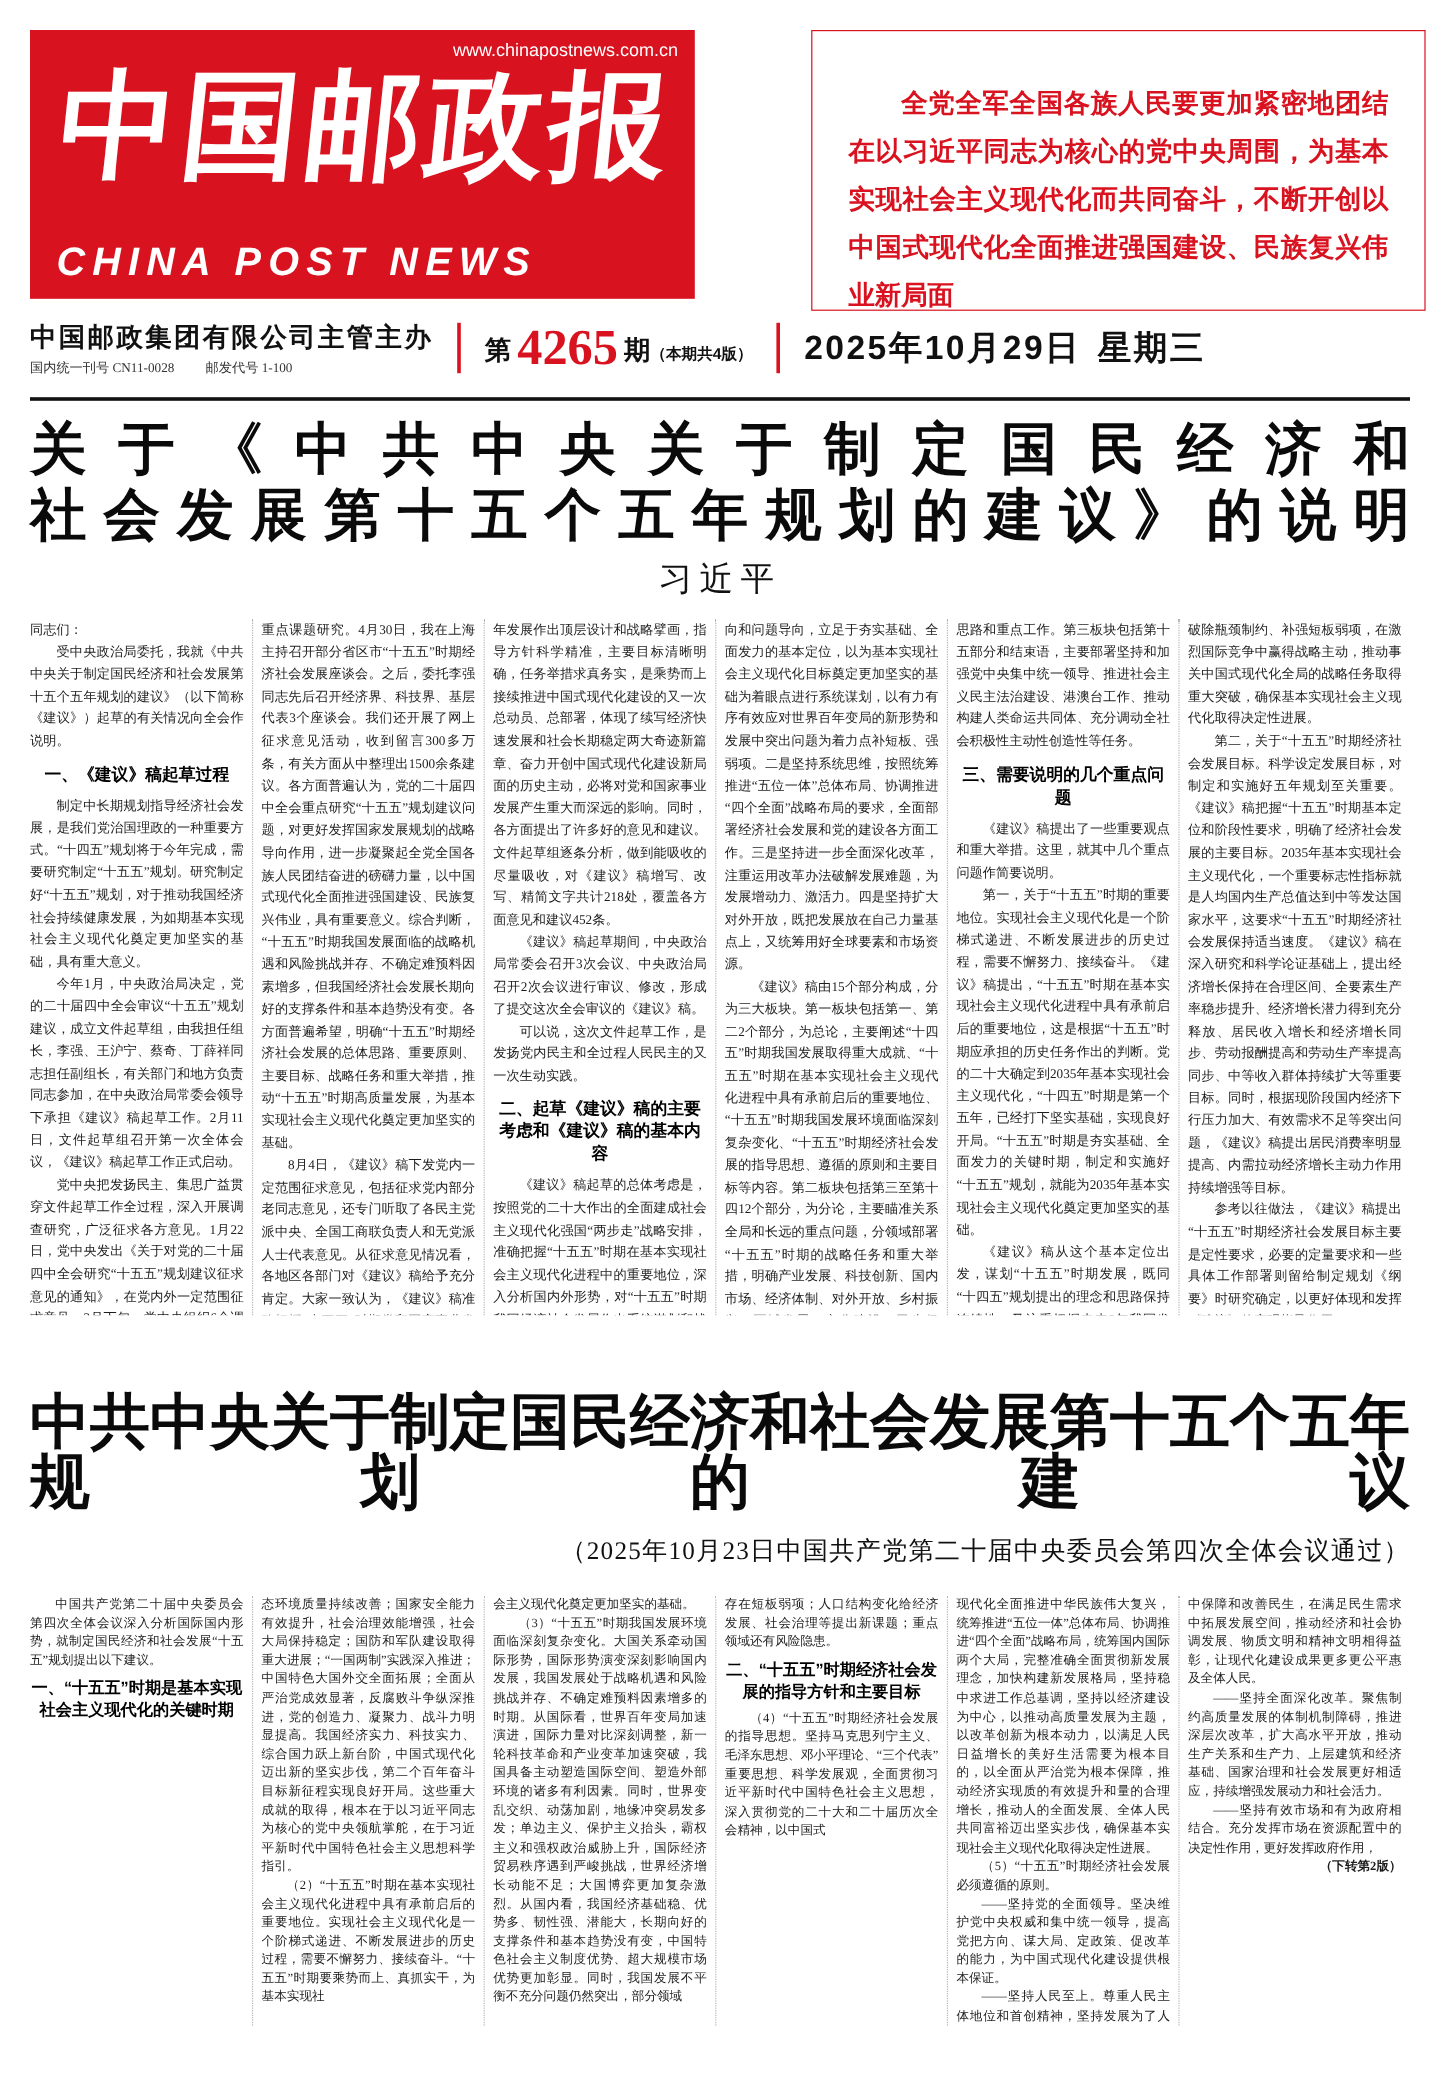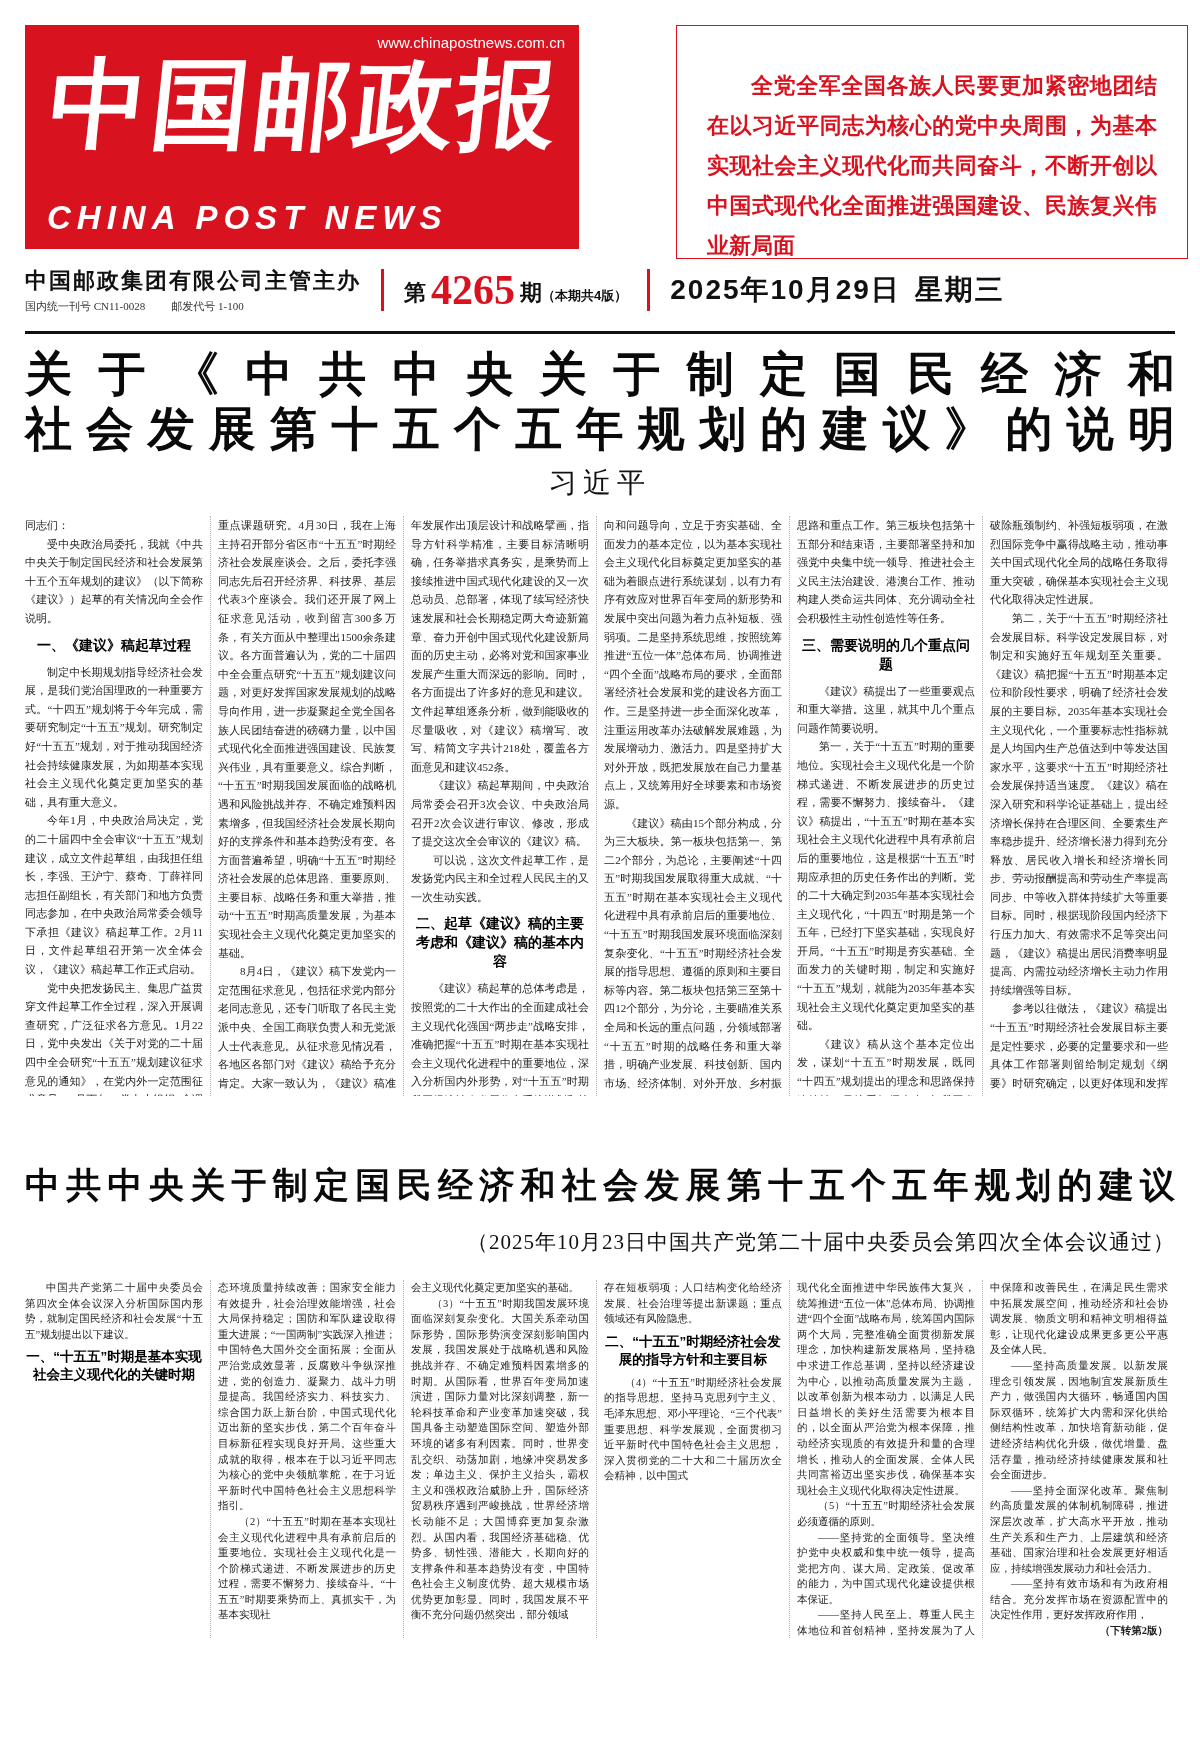--- a/index.html
+++ b/index.html
@@ -43,21 +43,21 @@
   .col{flex:1;padding:0 7px;overflow:hidden;border-left:1px dotted #b5b5b5;}
   .col:first-child{border-left:none;padding-left:0;}
   .col p{margin:0;font-size:11px;line-height:18.6px;text-align:justify;text-indent:2em;color:#1d1d1d;}
   .col p.c{text-indent:0;}
   .col p.h{text-indent:0;text-align:center;font-family:"Liberation Sans","DejaVu Sans",sans-serif;
            font-weight:700;font-size:14px;line-height:19px;margin:8px 0;color:#000;}
   .col p.jump{text-indent:0;text-align:right;font-weight:700;}
   
   .article2{position:absolute;left:25px;top:1160px;width:1150px;}
   .hl2{font-family:"Liberation Sans","DejaVu Sans",sans-serif;font-weight:900;color:#0a0a0a;
-       font-size:35px;line-height:50px;text-align:justify;text-align-last:justify;}
+       font-size:50px;line-height:50px;text-align:justify;text-align-last:justify;}
   .subhead2{text-align:right;font-size:21px;color:#111;margin-top:18px;letter-spacing:1px;}
   .cols2{display:flex;margin-top:24px;height:358px;}
   .cols2 .col p{font-size:10.5px;line-height:15.6px;}
   .cols2 .col p.h{font-size:13.5px;line-height:18px;margin:6px 0;}
 </style>
 </head>
 <body>
 
 <div class="page">
 
@@ -153,21 +153,20 @@
           <p class="p">（4）“十五五”时期经济社会发展的指导思想。坚持马克思列宁主义、毛泽东思想、邓小平理论、“三个代表”重要思想、科学发展观，全面贯彻习近平新时代中国特色社会主义思想，深入贯彻党的二十大和二十届历次全会精神，以中国式</p>
         </div>
       <div class="col">
           <p class="c">现代化全面推进中华民族伟大复兴，统筹推进“五位一体”总体布局、协调推进“四个全面”战略布局，统筹国内国际两个大局，完整准确全面贯彻新发展理念，加快构建新发展格局，坚持稳中求进工作总基调，坚持以经济建设为中心，以推动高质量发展为主题，以改革创新为根本动力，以满足人民日益增长的美好生活需要为根本目的，以全面从严治党为根本保障，推动经济实现质的有效提升和量的合理增长，推动人的全面发展、全体人民共同富裕迈出坚实步伐，确保基本实现社会主义现代化取得决定性进展。</p>
           <p class="p">（5）“十五五”时期经济社会发展必须遵循的原则。</p>
           <p class="p">——坚持党的全面领导。坚决维护党中央权威和集中统一领导，提高党把方向、谋大局、定政策、促改革的能力，为中国式现代化建设提供根本保证。</p>
           <p class="p">——坚持人民至上。尊重人民主体地位和首创精神，坚持发展为了人民、发展依靠人民、发展成果由人民共享，促进社会公平正义，注重在发展</p>
         </div>
       <div class="col">
           <p class="c">中保障和改善民生，在满足民生需求中拓展发展空间，推动经济和社会协调发展、物质文明和精神文明相得益彰，让现代化建设成果更多更公平惠及全体人民。</p>
-          <p class="p">——坚持高质量发展。以新发展理念引领发展，因地制宜发展新质生产力，做强国内大循环，畅通国内国际双循环，统筹扩大内需和深化供给侧结构性改革，加快培育新动能，促进经济结构优化升级，做优增量、盘活存量，推动经济持续健康发展和社会全面进步。</p>
           <p class="p">——坚持全面深化改革。聚焦制约高质量发展的体制机制障碍，推进深层次改革，扩大高水平开放，推动生产关系和生产力、上层建筑和经济基础、国家治理和社会发展更好相适应，持续增强发展动力和社会活力。</p>
           <p class="p">——坚持有效市场和有为政府相结合。充分发挥市场在资源配置中的决定性作用，更好发挥政府作用，</p>
           <p class="jump">（下转第2版）</p>
         </div>
     </div>
   </section>
 
 </div>
 
 </body></html>

